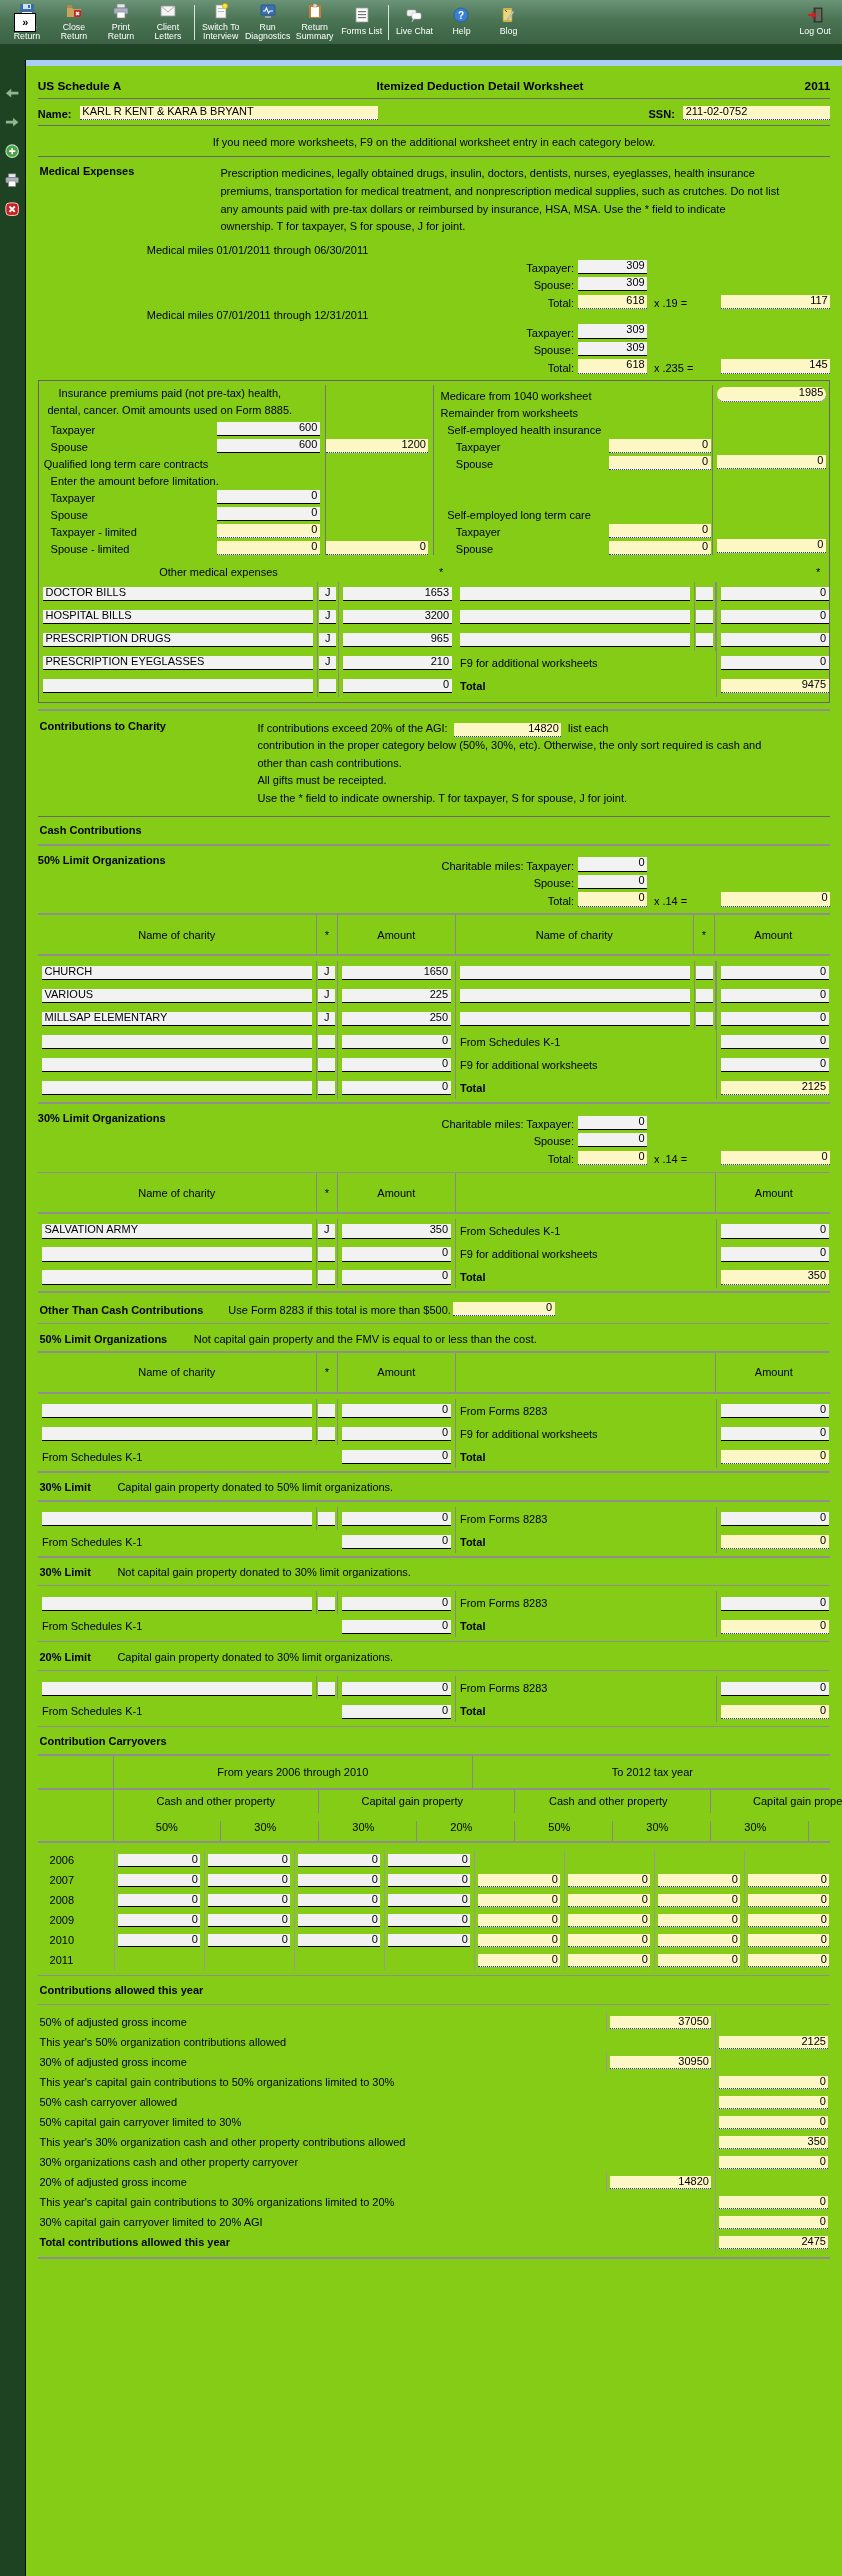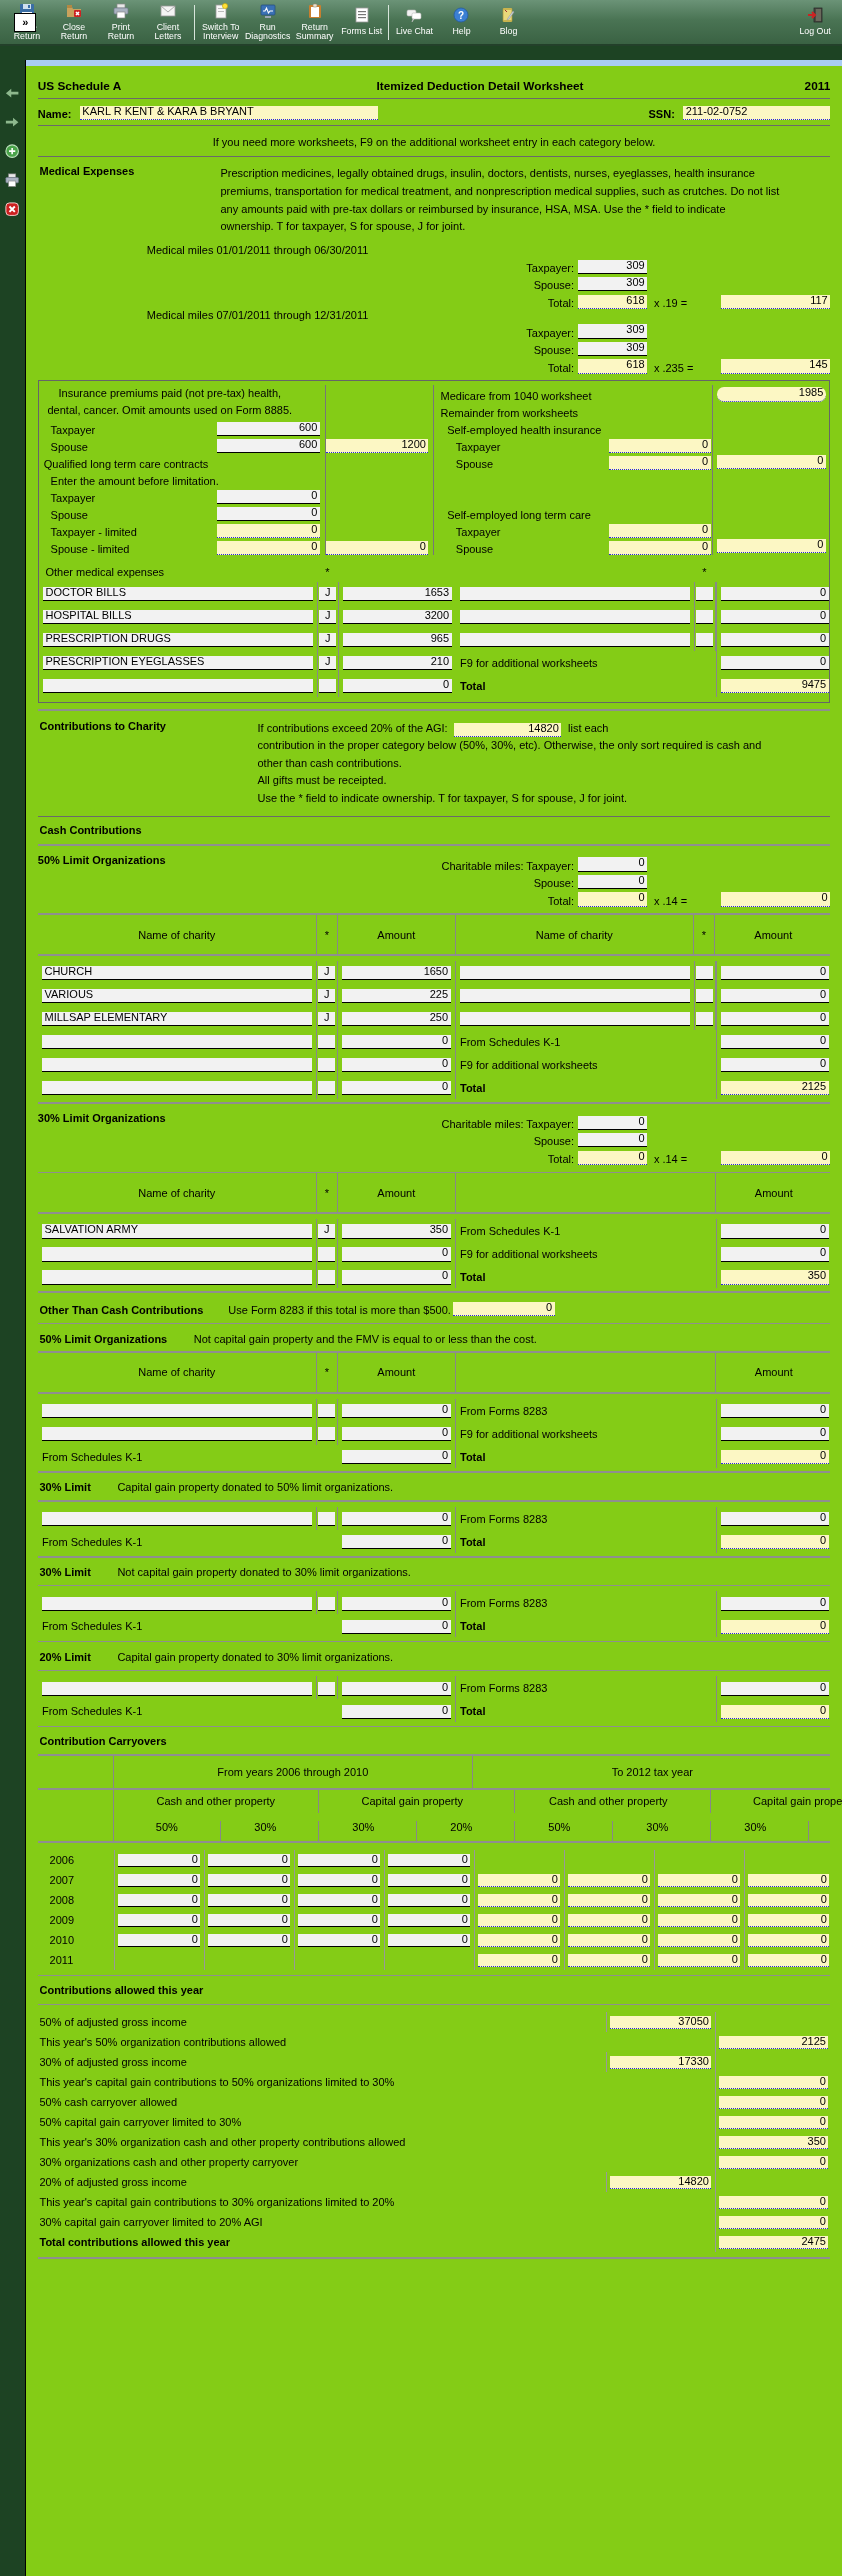--- a/index.html
+++ b/index.html
@@ -395,21 +395,21 @@
             </div>
           </div>
           <div class="rh-far">
             <span class="fld yf far-f" style="top:2.5px;border-radius:7px;">1985</span>
             <span class="fld yf far-f" style="top:70px;">0</span>
             <span class="fld yf far-f" style="top:154px;">0</span>
           </div>
         </div>
       </div>
 
-      <div style="display:flex; height:18.5px; align-items:flex-end;">
+      <div style="display:flex; height:18.5px; align-items:flex-end;justify-content:flex-end;">
         <span style="padding-left:6.7px; width:271px;">Other medical expenses</span>
         <span style="width:22px; text-align:center;">*</span>
         <span style="width:355px;"></span>
         <span style="width:22px; text-align:center;">*</span>
       </div>
       <div class="cbody" style="padding:3.4px 0 5px 0;">
         <div class="cbodyL">
           <div class="ccell">
               <span class="fld gf lf">DOCTOR BILLS</span>
             </div>
@@ -1121,21 +1121,21 @@
     <div class="alrow">
       <span class="al-label">This year's 50% organization contributions allowed</span>
       <span class="al-c1"></span>
       <span class="al-c2">
           <span class="fld yf">2125</span>
         </span>
     </div>
     <div class="alrow">
       <span class="al-label">30% of adjusted gross income</span>
       <span class="al-c1 hasf">
-          <span class="fld yf">17330</span>
+          <span class="fld yf">30950</span>
         </span>
       <span class="al-c2"></span>
     </div>
     <div class="alrow">
       <span class="al-label">This year's capital gain contributions to 50% organizations limited to 30%</span>
       <span class="al-c1"></span>
       <span class="al-c2">
           <span class="fld yf">0</span>
         </span>
     </div>

